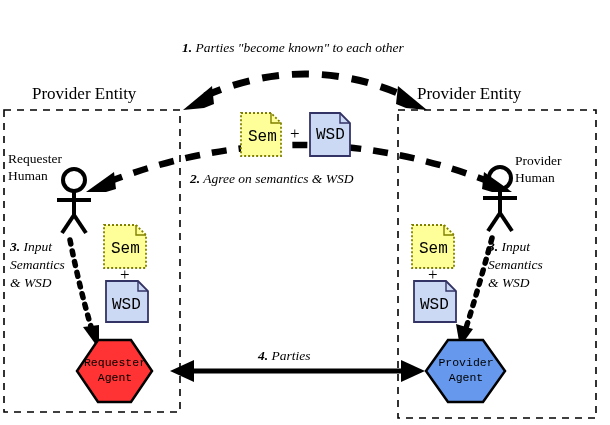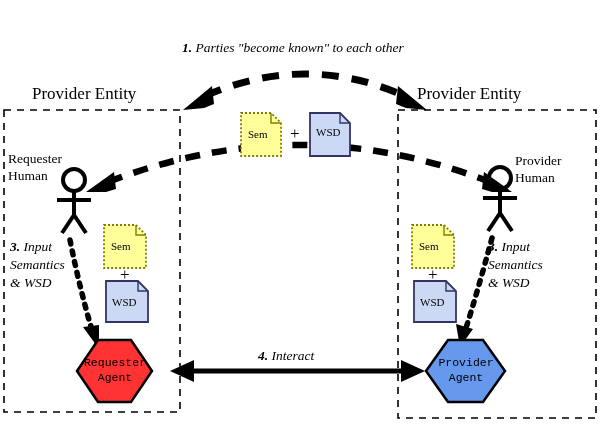--- a/index.html
+++ b/index.html
@@ -4,21 +4,21 @@
 <style>
   html,body{margin:0;padding:0;background:#ffffff;}
   body{width:610px;height:425px;overflow:hidden;font-family:"Liberation Serif",serif;}
   #canvas{position:relative;width:610px;height:425px;background:#fff;}
   svg.layer{position:absolute;left:0;top:0;width:610px;height:425px;overflow:visible;}
   .lbl{position:absolute;white-space:nowrap;color:#000;}
   .entity-title{font-family:"Liberation Serif",serif;font-size:17px;font-weight:normal;}
   .step{font-family:"Liberation Serif",serif;font-style:italic;font-size:13.5px;}
   .step b{font-weight:bold;font-style:italic;}
   .human-lbl{font-family:"Liberation Serif",serif;font-size:13.5px;line-height:17px;}
-  .doc-txt{font-family:Liberation Serif, serif;font-size:11px;}
+  .doc-txt{font-family:Liberation Mono, monospace;font-size:16px;}
   .plus{font-family:"Liberation Serif",serif;font-size:17px;}
   .agent-txt{font-family:"Liberation Mono",monospace;font-size:11.5px;line-height:15px;text-align:center;}
 </style>
 </head>
 <body>
 
 <div id="canvas">
 
   <svg class="layer" viewBox="0 0 610 425">
 
@@ -110,20 +110,24 @@
     <span>Parties "become known" to each other</span>
   </div>
 
   <div class="lbl entity-title" style="left:32px;top:84px;">Provider Entity</div>
   <div class="lbl entity-title" style="left:417px;top:84px;">Provider Entity</div>
 
   <div class="lbl doc-txt" style="left:248px;top:128px;">Sem</div>
   <div class="lbl plus" style="left:290px;top:124px;">+</div>
   <div class="lbl doc-txt" style="left:316px;top:126px;">WSD</div>
 
+  <div class="lbl step" style="left:190px;top:171px;">
+    <b>2.</b>
+    <span>Agree on semantics &amp; WSD</span>
+  </div>
 
   <div class="lbl human-lbl" style="left:8px;top:150px;">
     <div>Requester</div>
     <div>Human</div>
   </div>
 
   <div class="lbl human-lbl" style="left:515px;top:152px;">
     <div>Provider</div>
     <div>Human</div>
   </div>
@@ -145,21 +149,21 @@
   <div class="lbl doc-txt" style="left:111px;top:240px;">Sem</div>
   <div class="lbl plus" style="left:120px;top:265px;">+</div>
   <div class="lbl doc-txt" style="left:112px;top:296px;">WSD</div>
 
   <div class="lbl doc-txt" style="left:419px;top:240px;">Sem</div>
   <div class="lbl plus" style="left:428px;top:265px;">+</div>
   <div class="lbl doc-txt" style="left:420px;top:296px;">WSD</div>
 
   <div class="lbl step" style="left:258px;top:348px;">
     <b>4.</b>
-    <span>Interact</span>
+    <span>Parties</span>
   </div>
 
   <div class="lbl agent-txt" style="left:75px;top:355px;width:80px;">
     <div>Requester</div>
     <div>Agent</div>
   </div>
   <div class="lbl agent-txt" style="left:426px;top:355px;width:80px;">
     <div>Provider</div>
     <div>Agent</div>
   </div>

